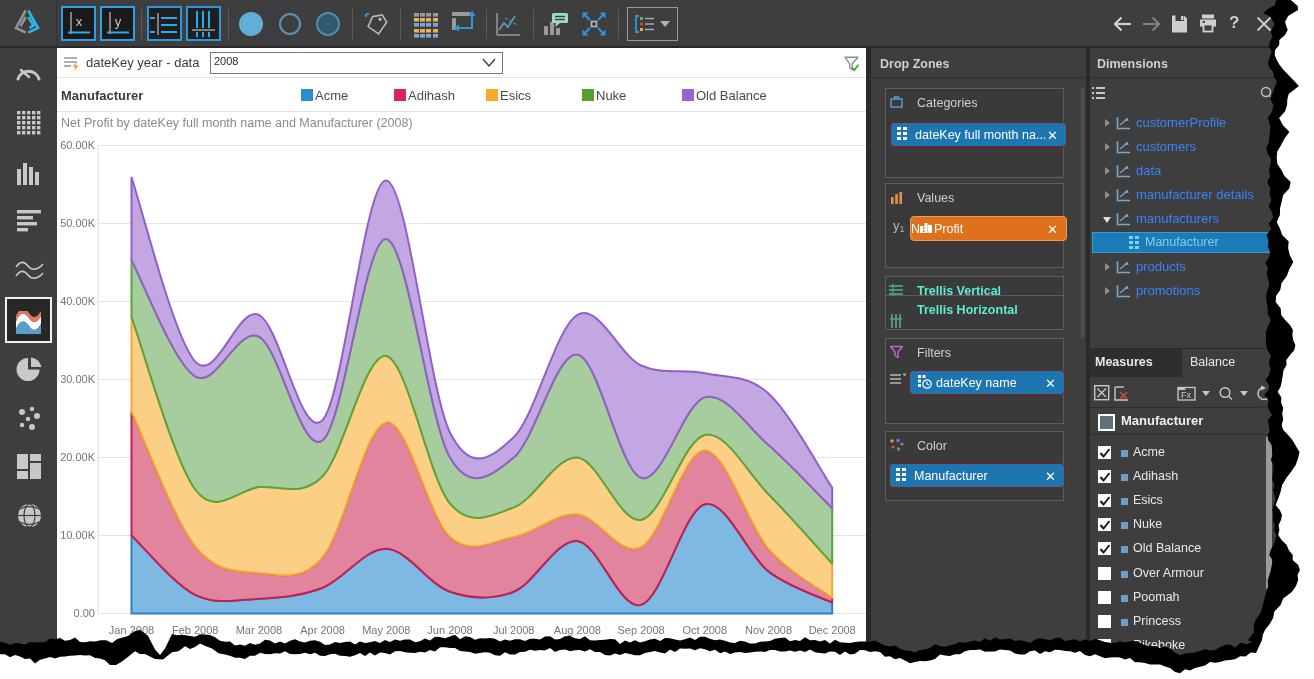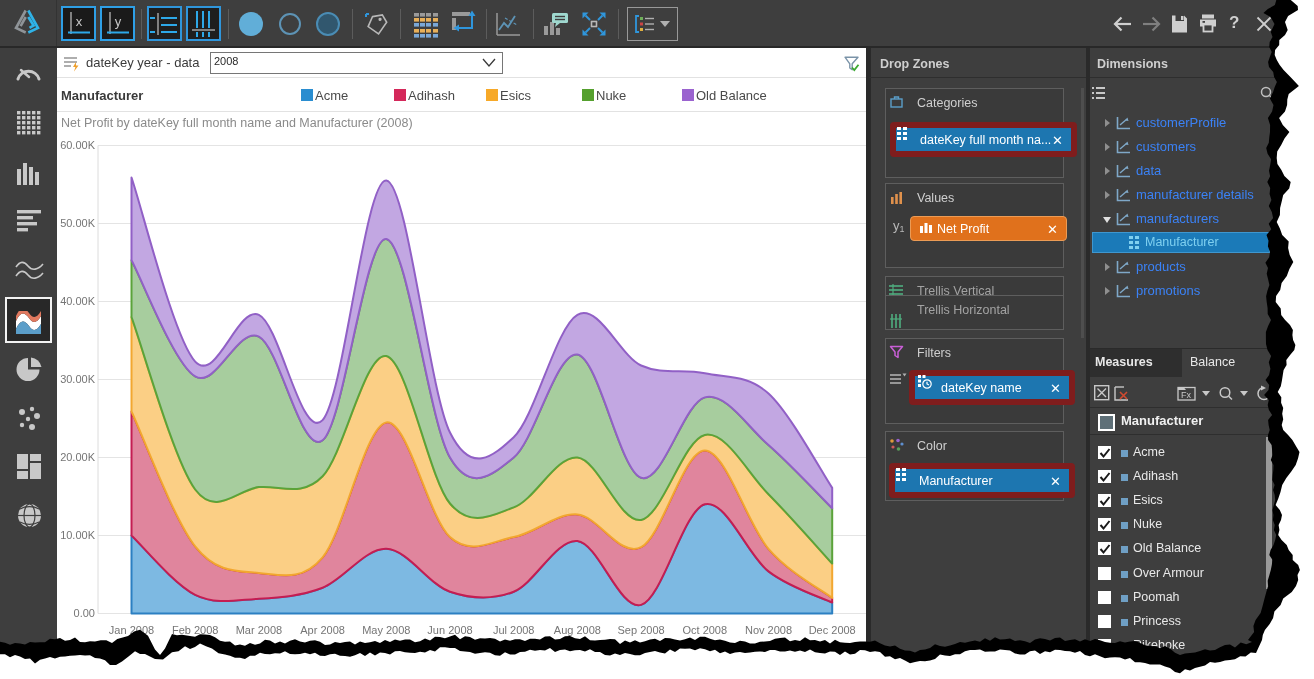--- a/index.html
+++ b/index.html
@@ -1,23 +1,23 @@
 <!DOCTYPE html>
 <html><head><meta charset="utf-8"><style>
 html,body{margin:0;padding:0}
 body{width:1314px;height:679px;position:relative;overflow:hidden;background:#fff;
  font-family:"Liberation Sans",sans-serif;-webkit-font-smoothing:antialiased}
 .abs{position:absolute}
 .tb-sep{position:absolute;top:9px;width:1px;height:30px;background:#5c5c5c}
 .pill{position:absolute;border-radius:4px;color:#fff;font-size:12.5px;display:flex;align-items:center;white-space:nowrap;overflow:hidden}
 .pill .x{position:absolute;right:8px;top:50%;transform:translateY(-50%);font-size:13px;color:#fff}
-.bluepill{background:#1d76b0;border:6px solid #7f1d1d}
+.bluepill{background:#1d76b0;border:1px solid #7f1d1d}
 .zonebox{position:absolute;left:885px;width:179px;background:#3a3a3a;border:1px solid #5e5e5e;box-sizing:border-box}
 .zhead{position:absolute;left:31px;top:7px;font-size:12.5px;color:#cfcfcf;font-weight:normal}
-.zheadr{font-weight:normal;color:#a3a3a3}
+.zheadr{font-weight:bold;color:#5eead4}
 .treerow{position:absolute;left:1092px;width:178px;height:24px;color:#3b82f6;font-size:13px}
 .caret{position:absolute;left:13px;top:8px;width:0;height:0;border-left:5px solid #8f8f8f;border-top:4px solid transparent;border-bottom:4px solid transparent}
 .tlabel{position:absolute;left:44px;top:4px;white-space:nowrap}
 .lrow{position:absolute;left:1091px;width:176px;height:24px;font-size:12.5px;color:#e8e8e8}
 .cb{position:absolute;left:7px;top:5px;width:13px;height:13px;background:#fff}
 .sq{position:absolute;left:30px;top:9px;width:7px;height:7px;background:#6f9fc4}
 .llabel{position:absolute;left:42px;top:4px;white-space:nowrap}
 </style></head>
 <body>
 
@@ -349,21 +349,21 @@
 <div class="zonebox" style="top:183px;height:85px">
     <div class="zhead">Values</div>
   </div>
 <svg class="abs" style="left:891px;top:192px" width="12" height="12" viewBox="0 0 12 12">
 <rect x="0" y="5" width="2.6" height="7" fill="#e0914c"></rect>
 <rect x="4.2" y="2" width="2.6" height="10" fill="#e0914c"></rect>
 <rect x="8.4" y="0" width="2.6" height="12" fill="#e0914c"></rect>
 </svg>
 <div class="abs" style="left:893px;top:218px;font-size:13px;color:#b8b8b8">y<span style="font-size:9px;vertical-align:-2px">1</span></div>
 <div class="pill" style="left:910px;top:216px;width:155px;height:23px;background:#e0711c;border:1px solid #eb9b55">
-    <span style="margin-left:26px">Net Profit</span>
+    <span style="">Net Profit</span>
     <span class="x">✕</span>
   </div>
 <svg class="abs" style="left:920px;top:221px" width="12" height="12" viewBox="0 0 12 12">
 <g fill="#fff">
       <rect x="0" y="5" width="3" height="7"></rect>
       <rect x="4.5" y="2" width="3" height="10"></rect>
       <rect x="9" y="4" width="3" height="8"></rect>
     </g>
 </svg>
 <div class="zonebox" style="top:276px;height:29px">

